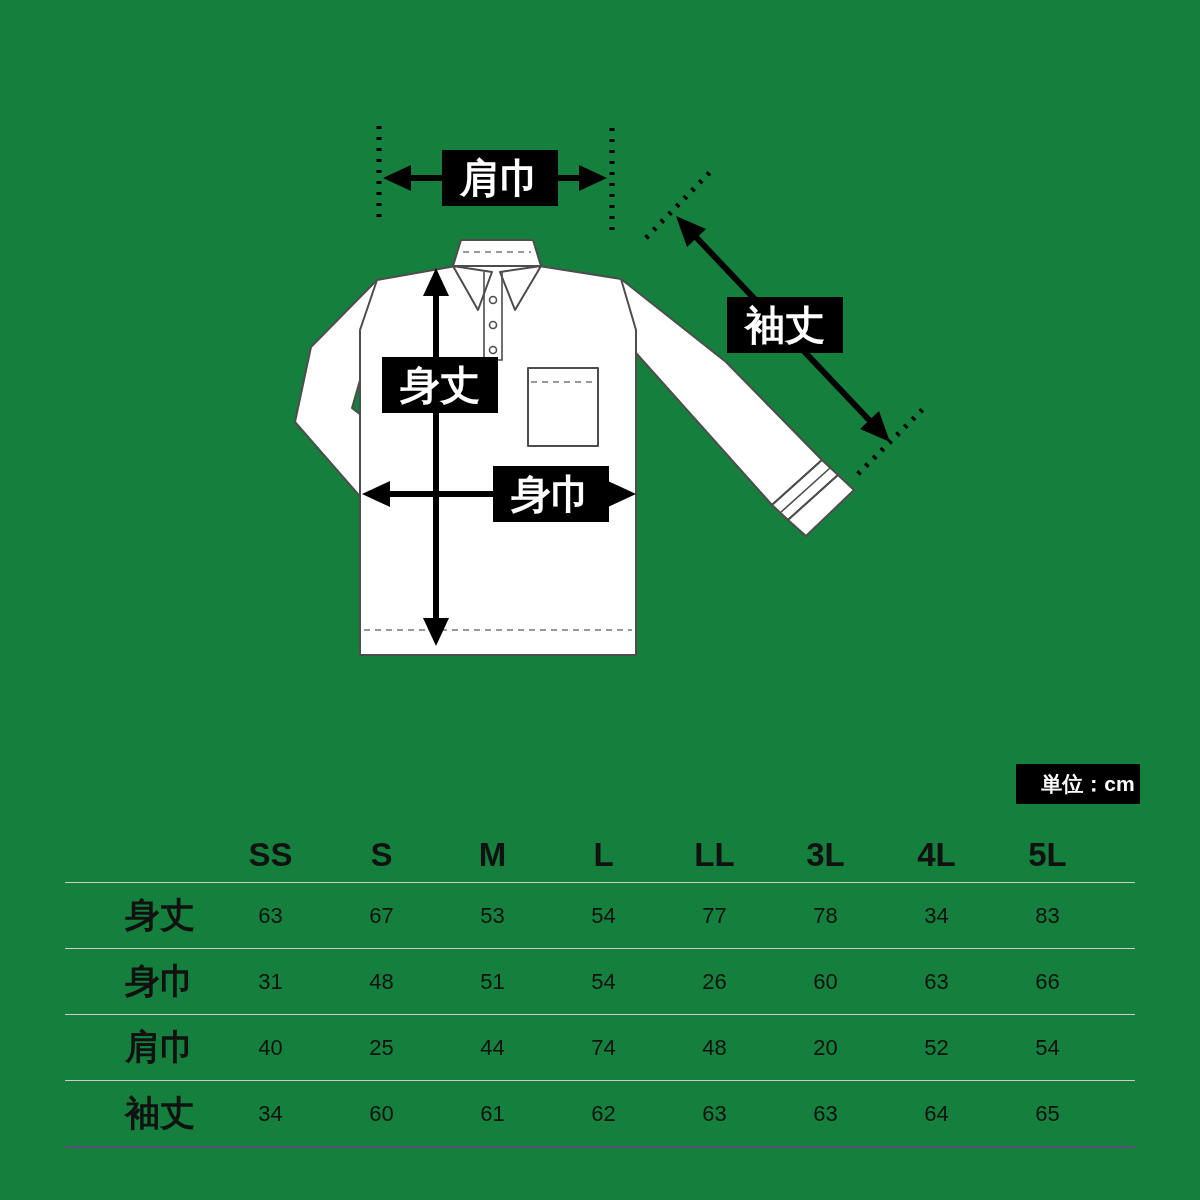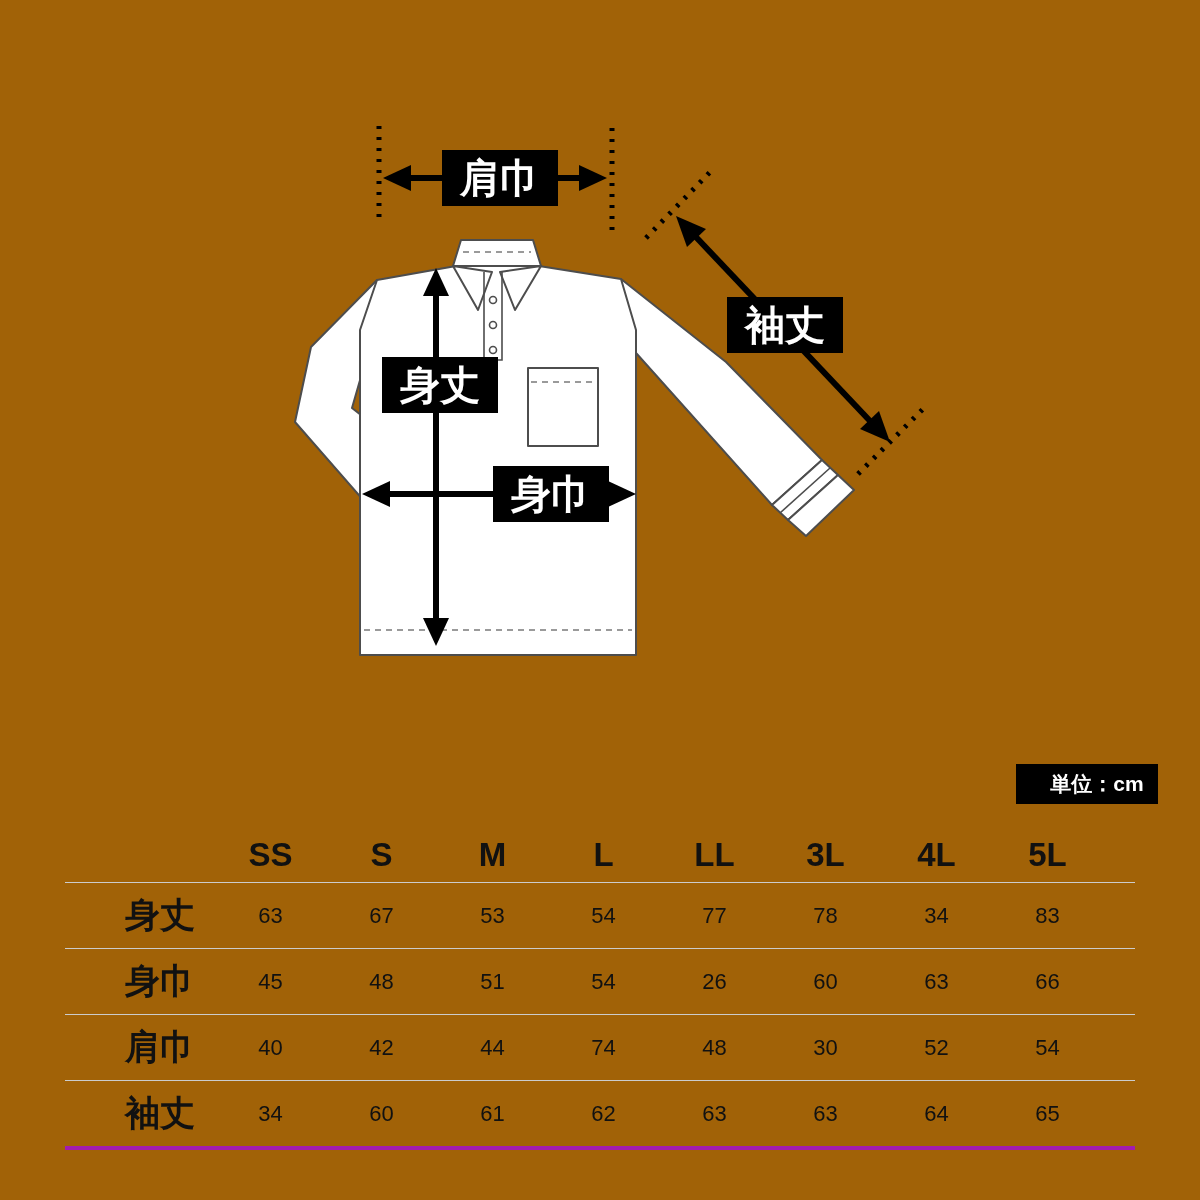--- a/index.html
+++ b/index.html
@@ -1,21 +1,21 @@
 <!DOCTYPE html>
 <html><head>
 <meta charset="utf-8">
 <style>
   * { margin: 0; padding: 0; box-sizing: border-box; }
   html, body { background: #fff; }
   .page {
     position: relative;
     width: 1200px;
     height: 1200px;
-    background: #a16207;
+    background: #15803d;
     font-family: "Liberation Sans", sans-serif;
     overflow: hidden;
   }
   .diagram-svg { position: absolute; left: 0; top: 0; }
 
   
   .shirt { fill: #ffffff; stroke: #4d4d4d; stroke-width: 2; stroke-linejoin: round; }
   .shirt-thin { fill: none; stroke: #4d4d4d; stroke-width: 1.6; }
   .stitch { fill: none; stroke: #7a7a7a; stroke-width: 1.4; stroke-dasharray: 6 5; }
 
@@ -29,38 +29,38 @@
     font-size: 40px;
     font-weight: bold;
     fill: #ffffff;
     text-anchor: middle;
   }
 
   .unit-badge {
     position: absolute;
     left: 1016px;
     top: 764px;
-    width: 142px;
+    width: 124px;
     height: 40px;
     background: #000;
     color: #fff;
     font-size: 21px;
     font-weight: bold;
     display: flex;
     align-items: center;
     justify-content: center;
     padding-left: 20px;
   }
 
   .size-table {
     position: absolute;
     left: 65px;
     top: 828px;
     width: 1070px;
-    border-bottom: 4px solid #a21caf;
+    border-bottom: 1px solid #a21caf;
     color: #111;
   }
   .trow {
     display: grid;
     grid-template-columns: 150px repeat(8, 111px);
     align-items: center;
     height: 66px;
   }
   .trow.header { height: 54px; }
   .trow:not(.header) { border-top: 1px solid #cccccc; }
@@ -166,38 +166,38 @@
       <div class="cell">53</div>
       <div class="cell">54</div>
       <div class="cell">77</div>
       <div class="cell">78</div>
       <div class="cell">34</div>
       <div class="cell">83</div>
     </div>
 
     <div class="trow">
       <div class="cell label">身巾</div>
-      <div class="cell">45</div>
+      <div class="cell">31</div>
       <div class="cell">48</div>
       <div class="cell">51</div>
       <div class="cell">54</div>
       <div class="cell">26</div>
       <div class="cell">60</div>
       <div class="cell">63</div>
       <div class="cell">66</div>
     </div>
 
     <div class="trow">
       <div class="cell label">肩巾</div>
       <div class="cell">40</div>
-      <div class="cell">42</div>
+      <div class="cell">25</div>
       <div class="cell">44</div>
       <div class="cell">74</div>
       <div class="cell">48</div>
-      <div class="cell">30</div>
+      <div class="cell">20</div>
       <div class="cell">52</div>
       <div class="cell">54</div>
     </div>
 
     <div class="trow">
       <div class="cell label">袖丈</div>
       <div class="cell">34</div>
       <div class="cell">60</div>
       <div class="cell">61</div>
       <div class="cell">62</div>

